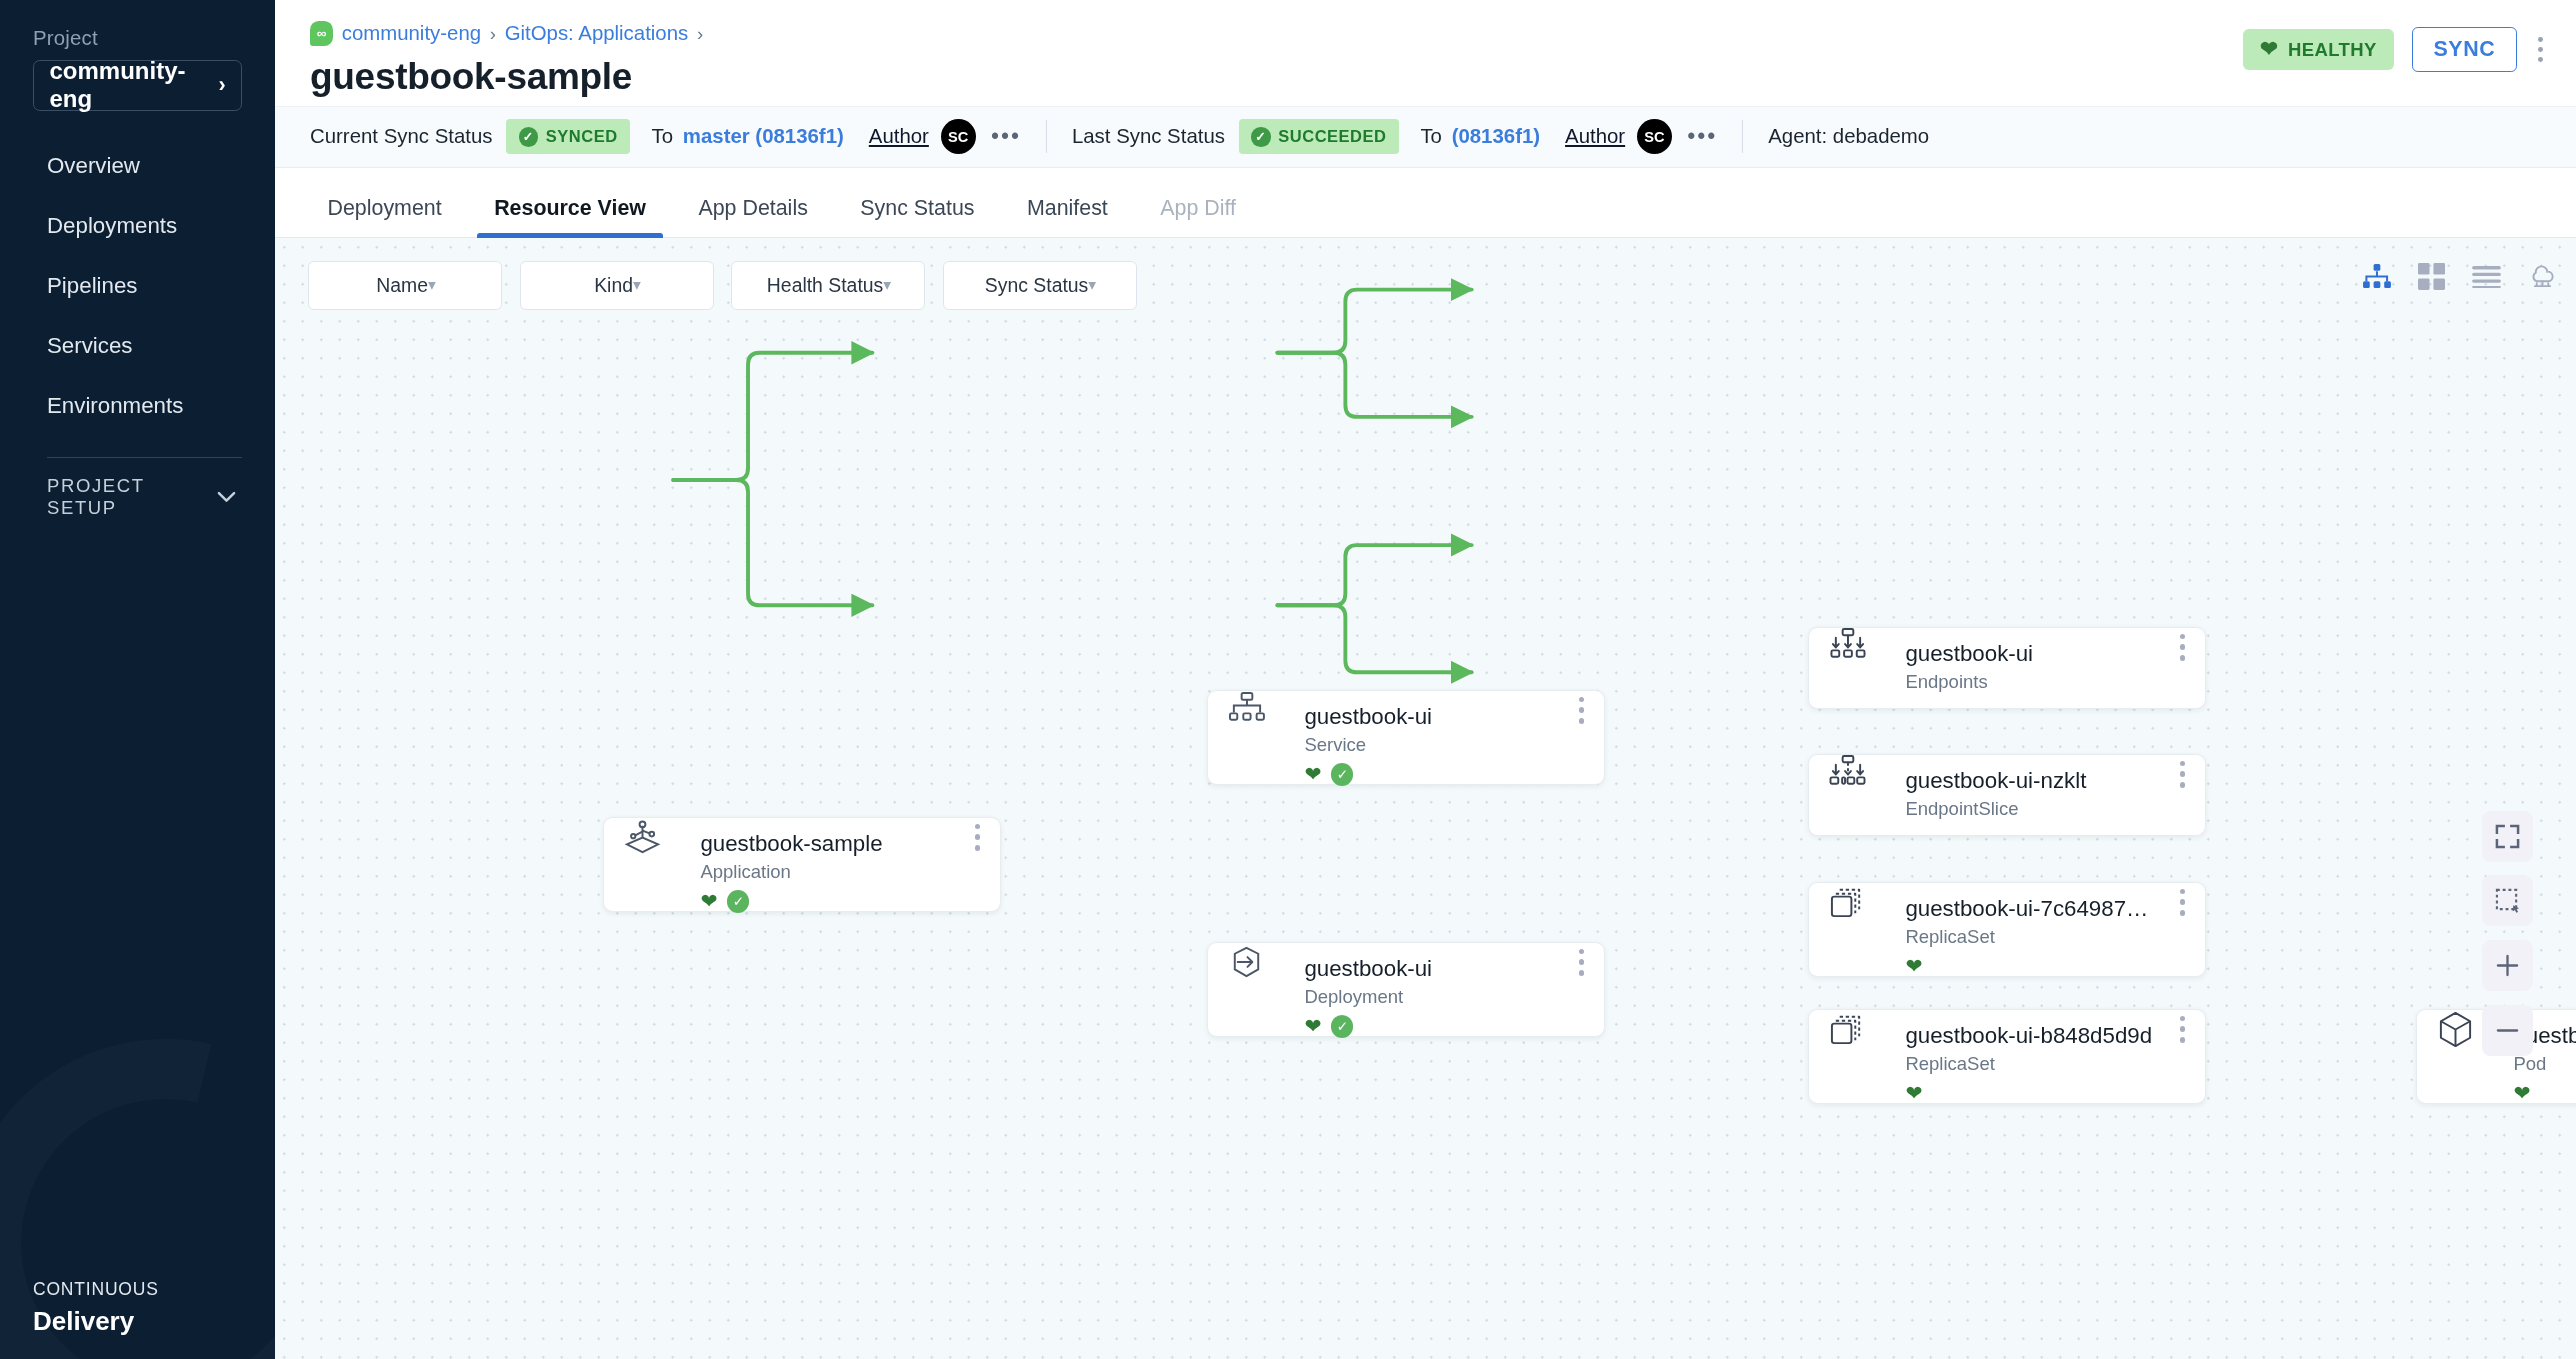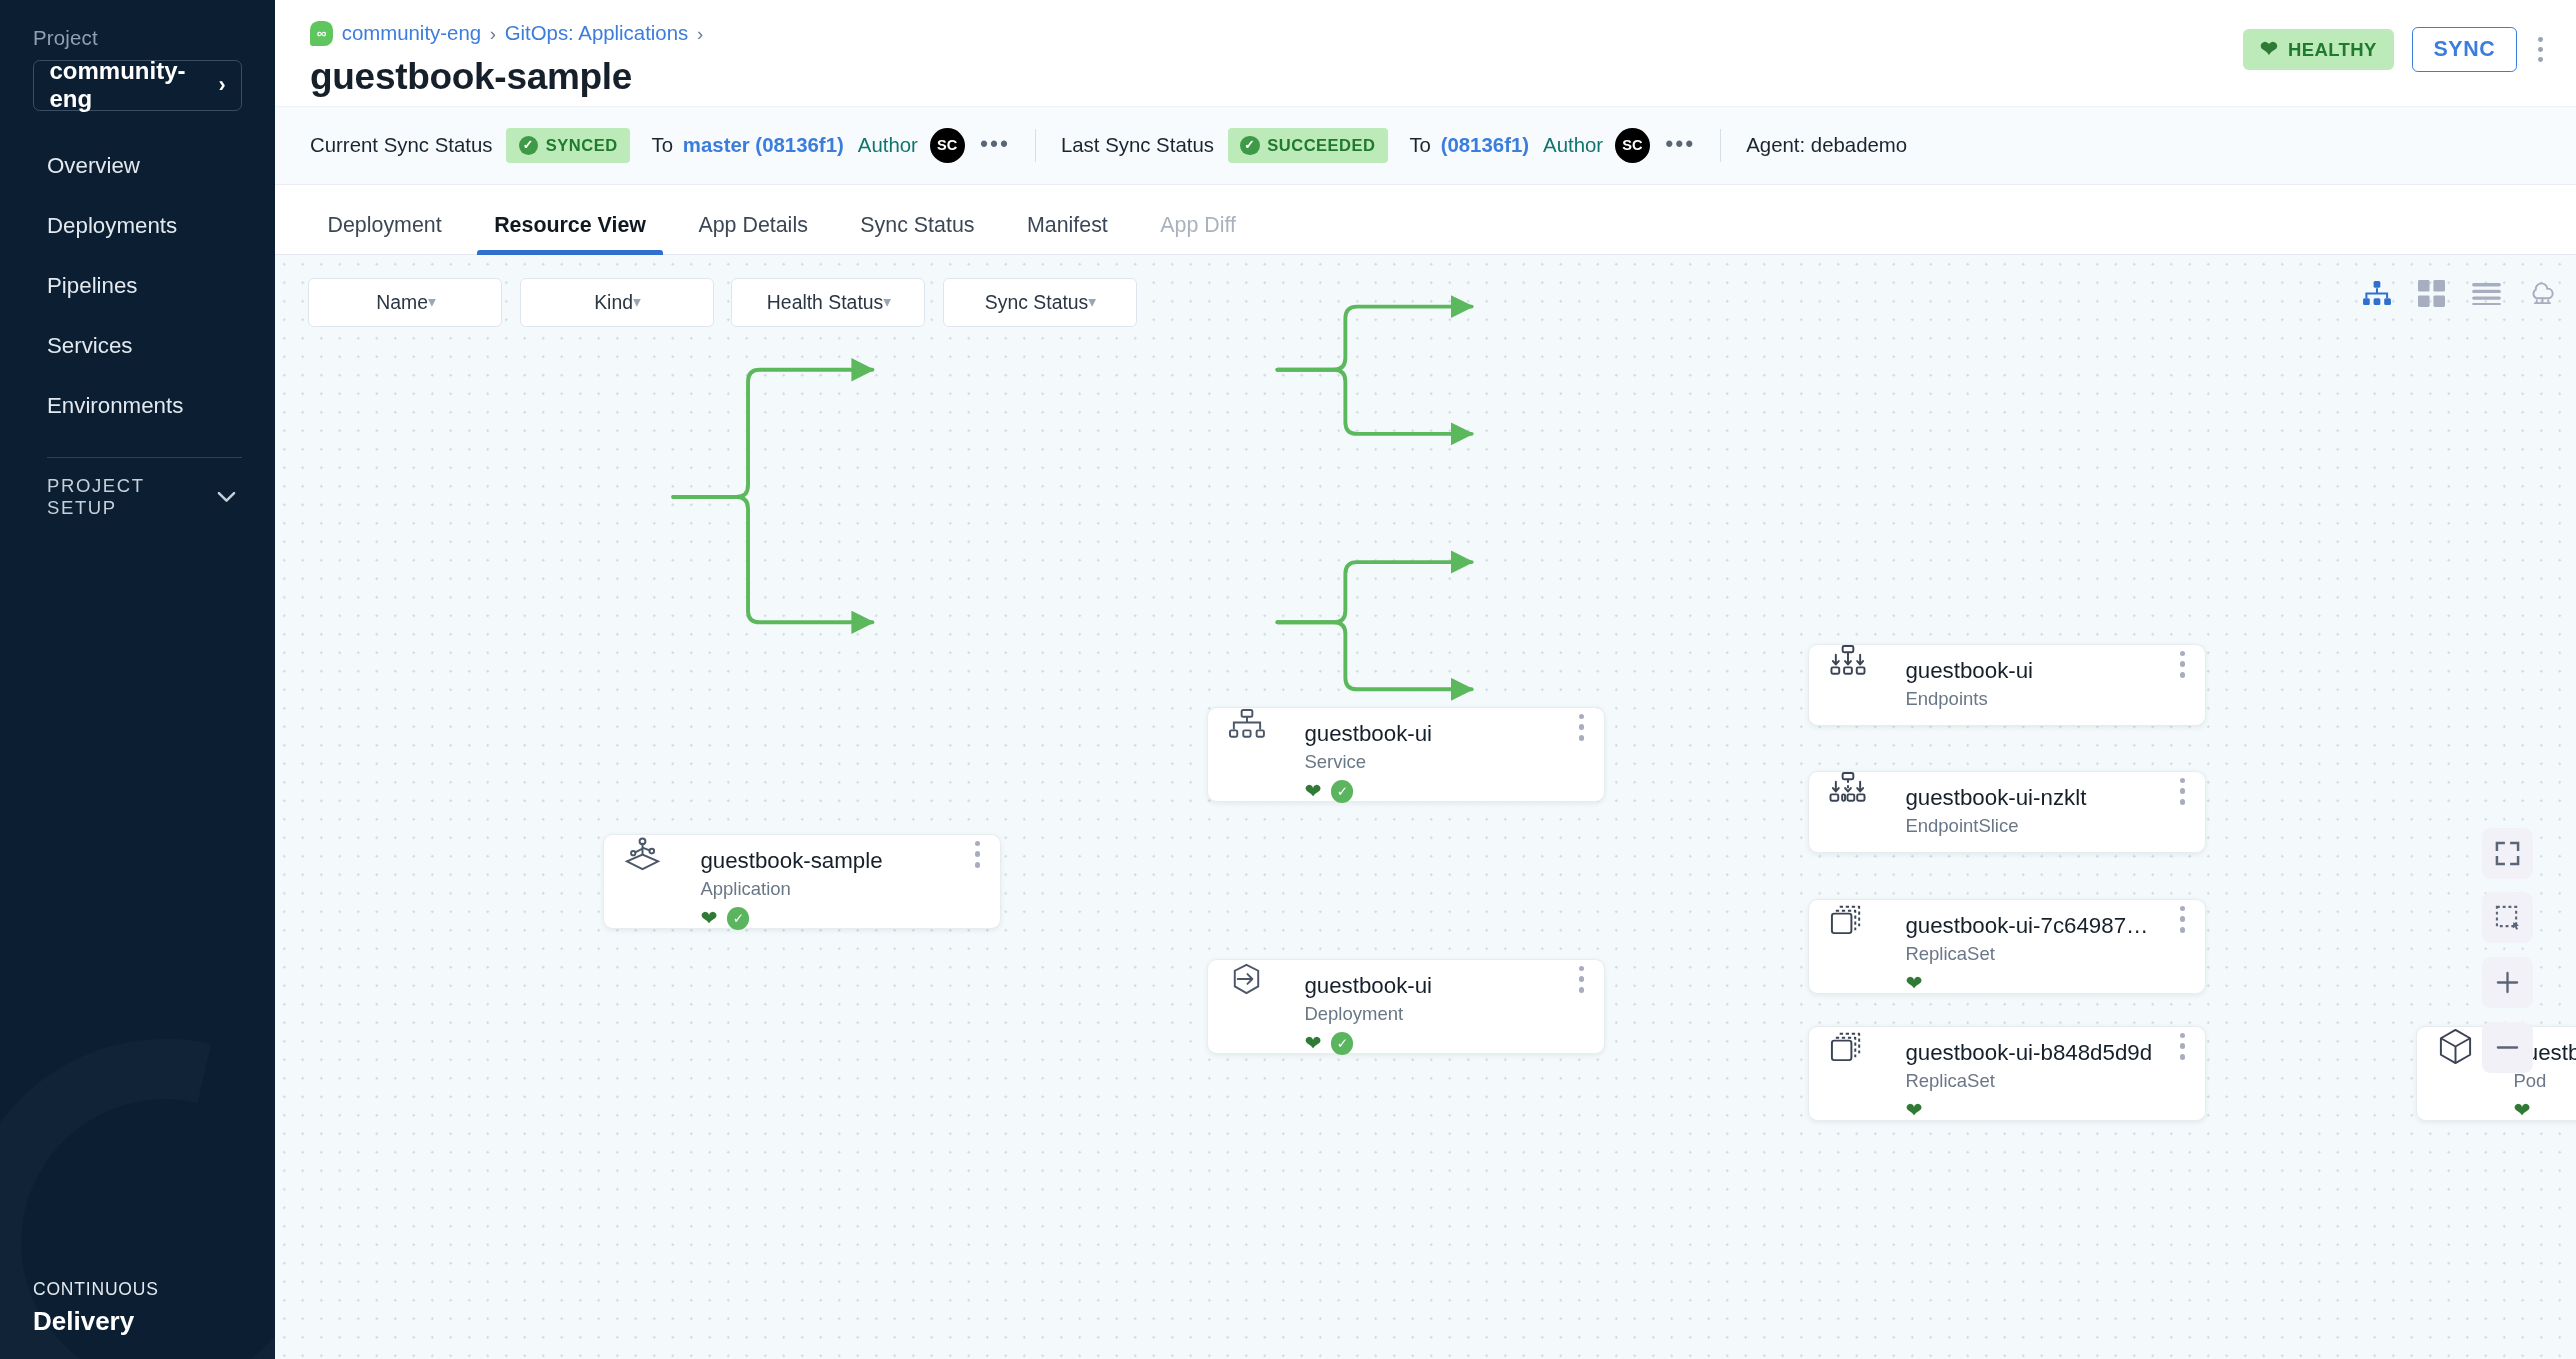--- a/index.html
+++ b/index.html
@@ -99,36 +99,36 @@
     color: #3b7ddd; background: #fff; font-size: 21.4px; font-weight: 700;
     letter-spacing: 0.6px; cursor: pointer; padding: 0 17.5px;
   }
   .kebab-vert { display: flex; flex-direction: column; gap: 4.9px; cursor: pointer; padding: 5.8px 3.9px; }
   .kebab-vert i { width: 4.9px; height: 4.9px; border-radius: 50%; background: #9aa3b0; display: block; }
 
   
   .statusbar {
     display: flex; align-items: center; gap: 0;
     background: #f8fbfd; border-top: 1px solid #eef2f6; border-bottom: 1px solid #e7edf3;
-    padding: 0 35px; height: 79px;
+    padding: 0 35px; height: 62px;
     font-size: 20.4px; color: #1b2530;
   }
   .st-label { color: #1b2530; margin-right: 13.6px; }
   .chip {
     background: #bdeab9; color: #1f7a2e; border-radius: 3.9px;
     height: 35px; display: inline-flex; align-items: center; gap: 7.8px;
     padding: 0 12.6px; font-size: 16.5px; font-weight: 700; letter-spacing: 0.5px;
   }
   .chk {
     width: 19.4px; height: 19.4px; border-radius: 50%; background: #3f9a47; color: #fff;
     display: inline-flex; align-items: center; justify-content: center; font-size: 12.6px; line-height: 1;
   }
   .st-to { margin: 0 9.7px 0 21.4px; color: #1b2530; }
   .st-rev { color: #3b7ddd; font-weight: 700; cursor: pointer; }
-  .st-author { margin-left: 14px; color: #0f766e; }
+  .st-author { margin-left: 25px; color: #0f172a; text-decoration: underline; }
   .avatar {
     width: 35px; height: 35px; border-radius: 50%; background: #000000;
     color: #fff; font-size: 14.6px; font-weight: 700;
     display: inline-flex; align-items: center; justify-content: center;
     margin-left: 11.7px;
   }
   .dots-h { margin-left: 15.5px; color: #5a6675; font-size: 23px; letter-spacing: 1.9px; cursor: pointer; line-height: .6; }
   .vsep { width: 1px; height: 33px; background: #d7dee6; margin: 0 25px; }
   .st-agent { color: #1b2530; }
 

